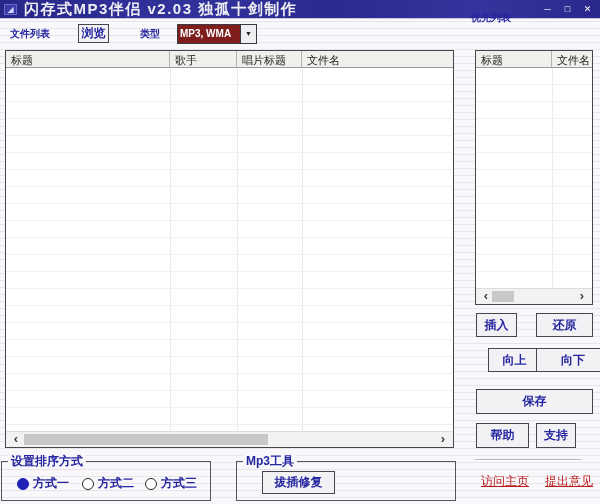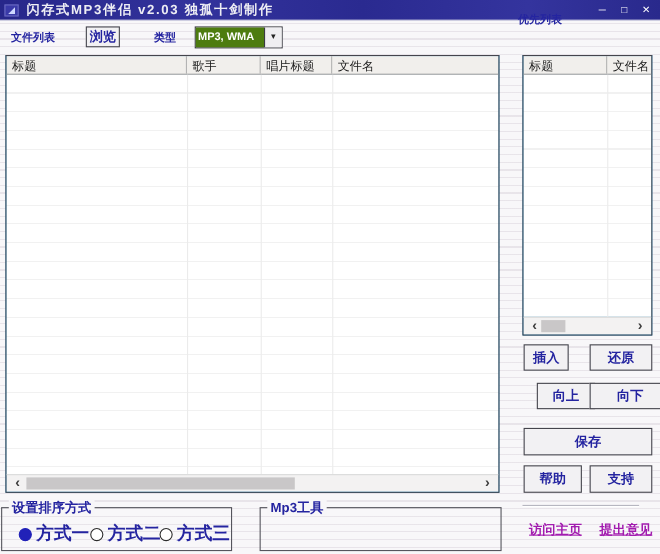--- a/index.html
+++ b/index.html
@@ -19,21 +19,21 @@
     background:linear-gradient(90deg,#27278a 0%,#32329c 30%,#2a2a90 55%,#34349e 80%,#29298c 100%);
     border-bottom:1px solid #c9c9de;
     display:flex; align-items:center;
   }
   .app-icon {
     width:13px; height:11px; margin-left:4px;
     background:#3a3aa8; border:1px solid #6a6ac0;
     color:#cfd8ff; font-size:8px; line-height:9px; text-align:center;
   }
   .title-text {
-    margin-left:7px; color:#ededf4; font-size:12px; font-weight:bold;
+    margin-left:7px; color:#ededf4; font-size:15px; font-weight:bold;
     letter-spacing:1.5px; white-space:nowrap;
   }
   .win-controls { position:absolute; right:5px; top:3px; display:flex; gap:5px; }
   .win-btn {
     width:15px; height:13px; color:#ffffff; font-size:9px; line-height:13px;
     text-align:center; font-weight:bold; cursor:default;
   }
 
   
   .lbl { position:absolute; color:#2424a0; font-weight:bold; font-size:10px; white-space:nowrap; }
@@ -43,30 +43,30 @@
     display:flex; align-items:center; justify-content:center;
     white-space:nowrap; cursor:default;
   }
 
   
   .combo {
     position:absolute; left:177px; top:24px; width:80px; height:20px;
     border:1px solid #3a3a42; background:#fff; display:flex;
   }
   .combo-value {
-    flex:1; background:#4d7c0f; color:#ffffff; font-size:10px; font-weight:bold;
+    flex:1; background:#7f1d1d; color:#ffffff; font-size:10px; font-weight:bold;
     padding:3px 0 0 2px; white-space:nowrap; overflow:hidden;
   }
   .combo-arrow {
     width:16px; background:#efeef1; border-left:1px solid #3a3a42;
     text-align:center; font-size:7px; color:#222; line-height:17px;
   }
 
   
-  .listbox { position:absolute; background:#0369a1; border:1px solid #45454d; }
+  .listbox { position:absolute; background:#7f1d1d; border:1px solid #45454d; }
   .list-header {
     position:absolute; left:0; right:0; top:0; height:17px;
     background:#f1efec; border-bottom:1px solid #9a9a9a;
     display:flex; font-size:11px; color:#1b1b1b;
   }
   .hcell {
     border-right:1px solid #b3b3b3; padding:2px 0 0 5px;
     overflow:hidden; white-space:nowrap; flex-shrink:0;
   }
   .hcell.last { flex:1 1 auto; border-right:none; }
@@ -94,25 +94,25 @@
     color:#2424a0; font-weight:bold; font-size:12px; line-height:14px; white-space:nowrap;
   }
 
   
   .radio { position:absolute; display:flex; align-items:center; cursor:default; }
   .radio-circle {
     width:12px; height:12px; border-radius:50%;
     border:1px solid #2b2b2b; background:#fff; margin-right:4px;
   }
   .radio-circle.selected { background:#2121b8; border-color:#2121b8; }
-  .radio-label { color:#2424a0; font-weight:bold; font-size:16px; white-space:nowrap; }
+  .radio-label { color:#2424a0; font-weight:bold; font-size:12px; white-space:nowrap; }
 
   
   .link {
-    position:absolute; color:#a21caf; font-weight:bold; font-size:12px;
+    position:absolute; color:#b91c1c; font-weight:normal; font-size:12px;
     text-decoration:underline; white-space:nowrap; cursor:pointer;
   }
   .divider {
     position:absolute; left:475px; top:459px; width:106px; height:2px;
     border-top:1px solid #b6b6c0; border-bottom:1px solid #ffffff;
   }
 </style>
 </head>
 <body>
 
@@ -168,21 +168,21 @@
     <span class="scroll-arrow" style="right:2px;">›</span>
   </div>
 </div>
 
 <div class="btn" style="left:476px; top:313px; width:41px; height:24px;">插入</div>
 <div class="btn" style="left:536px; top:313px; width:57px; height:24px;">还原</div>
 <div class="btn" style="left:488px; top:348px; width:53px; height:24px;">向上</div>
 <div class="btn" style="left:536px; top:348px; width:74px; height:24px;">向下</div>
 <div class="btn" style="left:476px; top:389px; width:117px; height:25px;">保存</div>
 <div class="btn" style="left:476px; top:423px; width:53px; height:25px;">帮助</div>
-<div class="btn" style="left:536px; top:423px; width:57px; height:25px;">支持</div>
+<div class="btn" style="left:536px; top:423px; width:40px; height:25px;">支持</div>
 
 <div class="divider"></div>
 <span class="link" style="left:481px; top:473px;">访问主页</span>
 <span class="link" style="left:545px; top:473px;">提出意见</span>
 
 <div class="groupbox" style="left:1px; top:461px; width:210px; height:40px;">
   <span class="group-label">设置排序方式</span>
   <div class="radio" style="left:15px; top:13px;">
     <span class="radio-circle selected"></span>
     <span class="radio-label">方式一</span>
@@ -192,13 +192,14 @@
     <span class="radio-label">方式二</span>
   </div>
   <div class="radio" style="left:143px; top:13px;">
     <span class="radio-circle"></span>
     <span class="radio-label">方式三</span>
   </div>
 </div>
 
 <div class="groupbox" style="left:236px; top:461px; width:220px; height:40px;">
   <span class="group-label">Mp3工具</span>
+  <div class="btn" style="left:25px; top:9px; width:73px; height:23px;">拔插修复</div>
 </div>
 
 </body></html>

